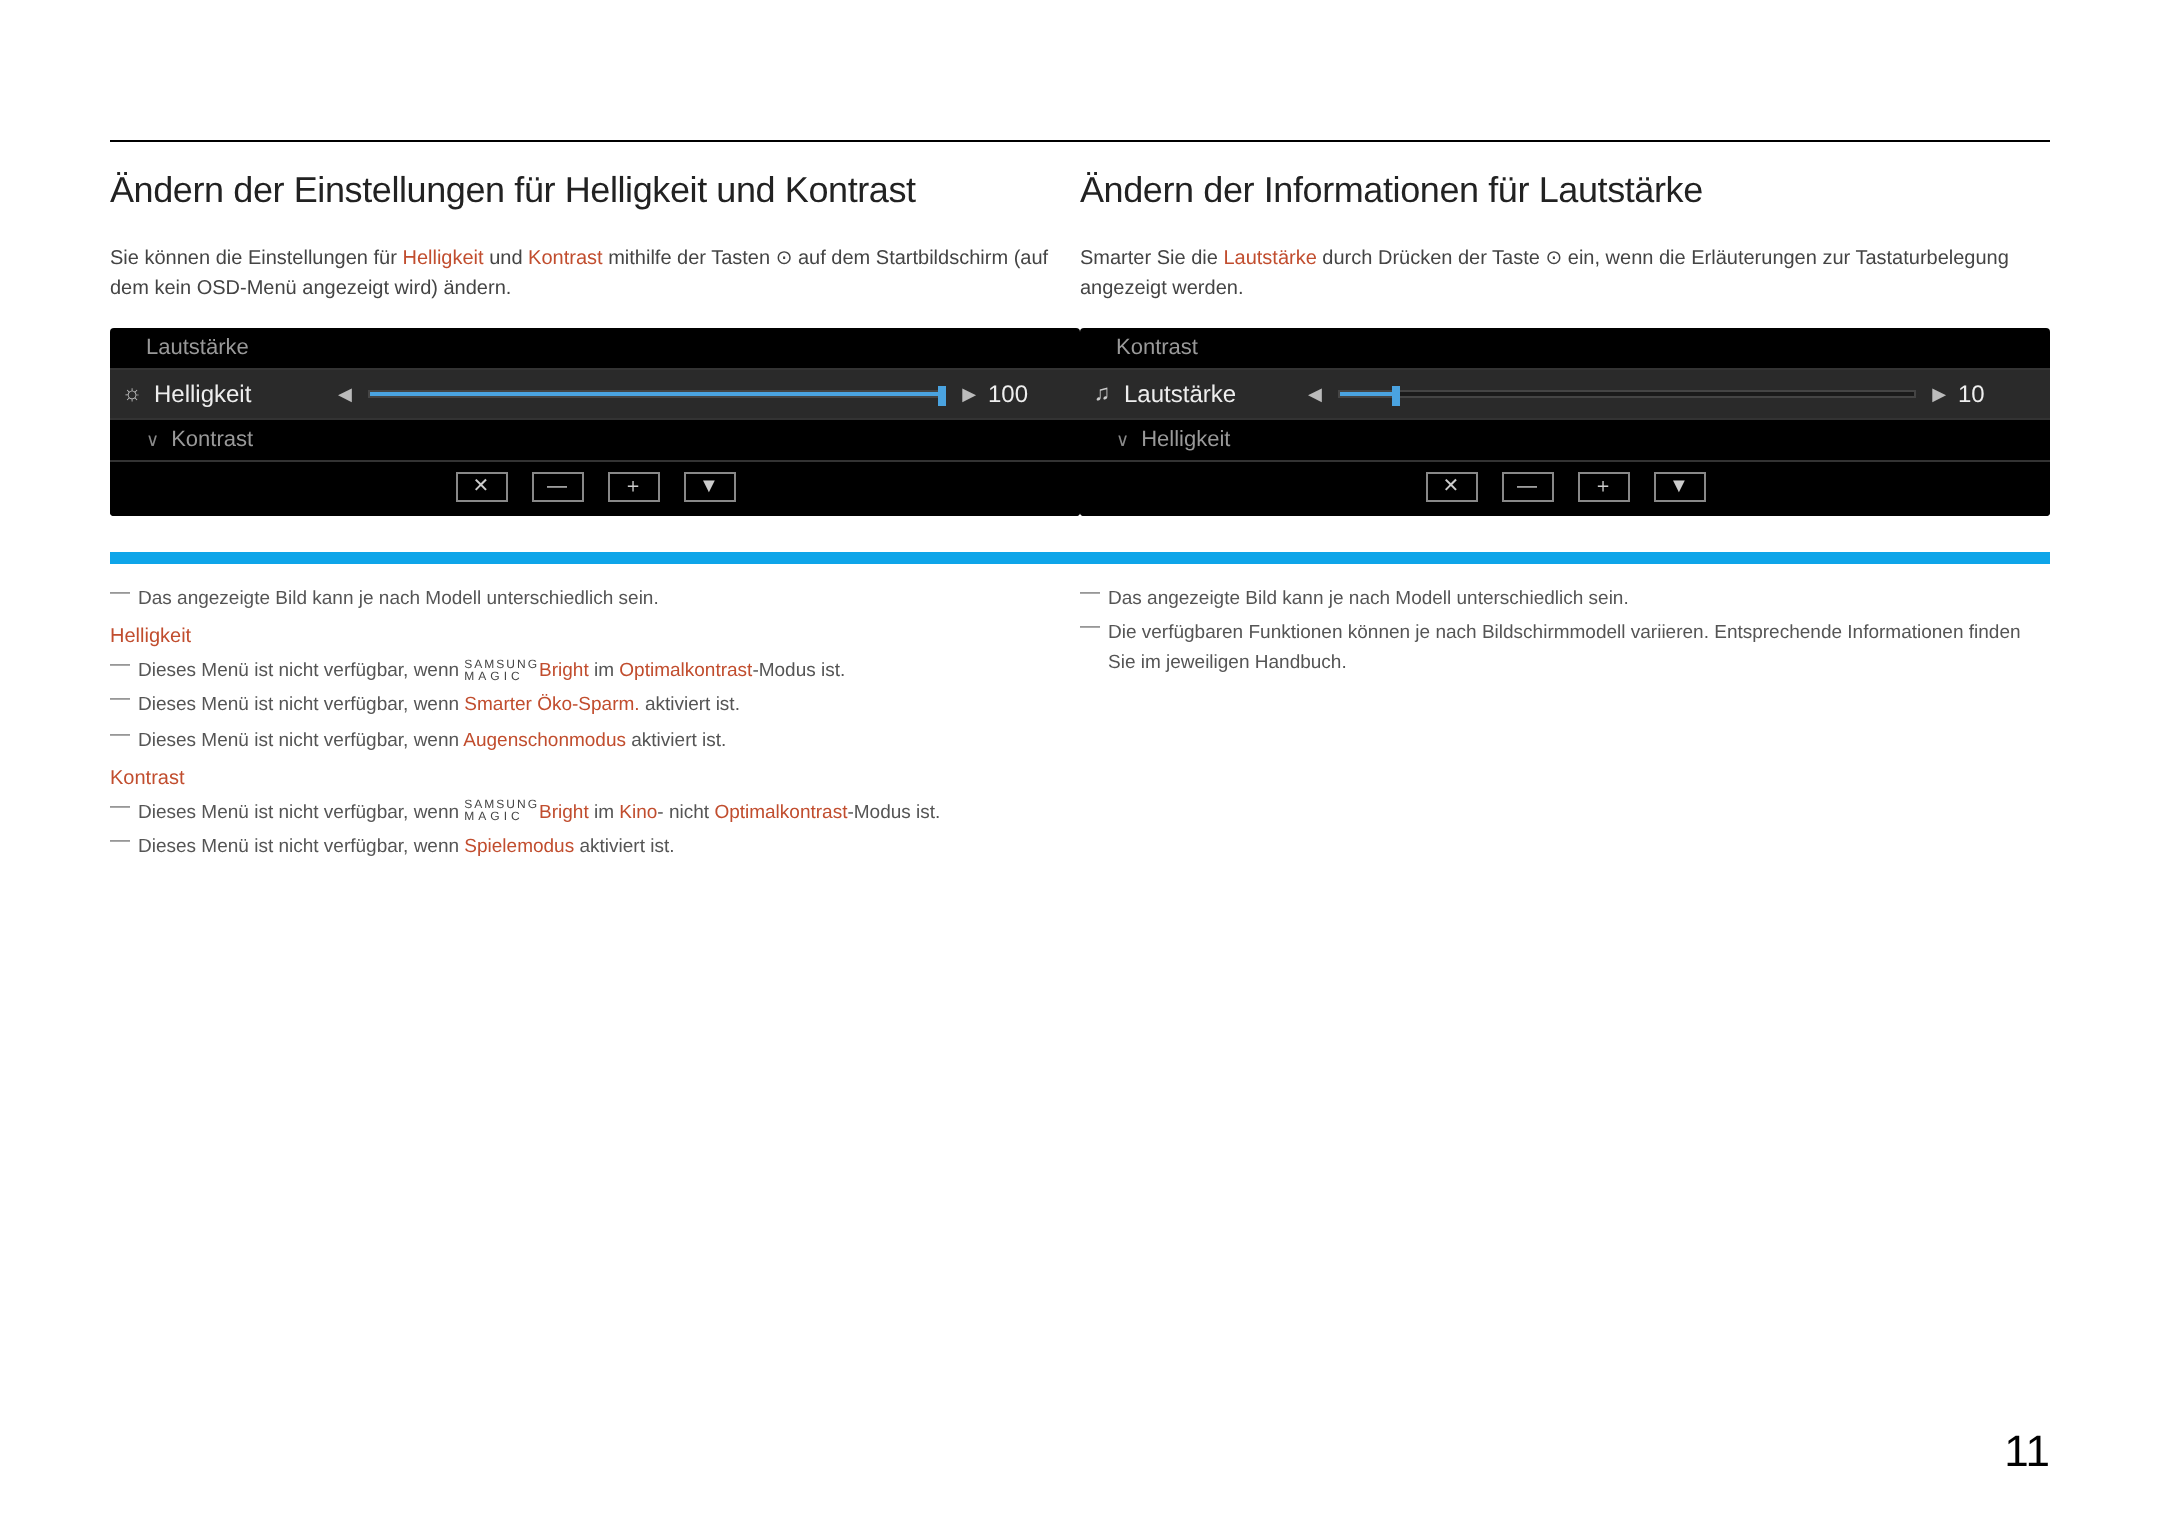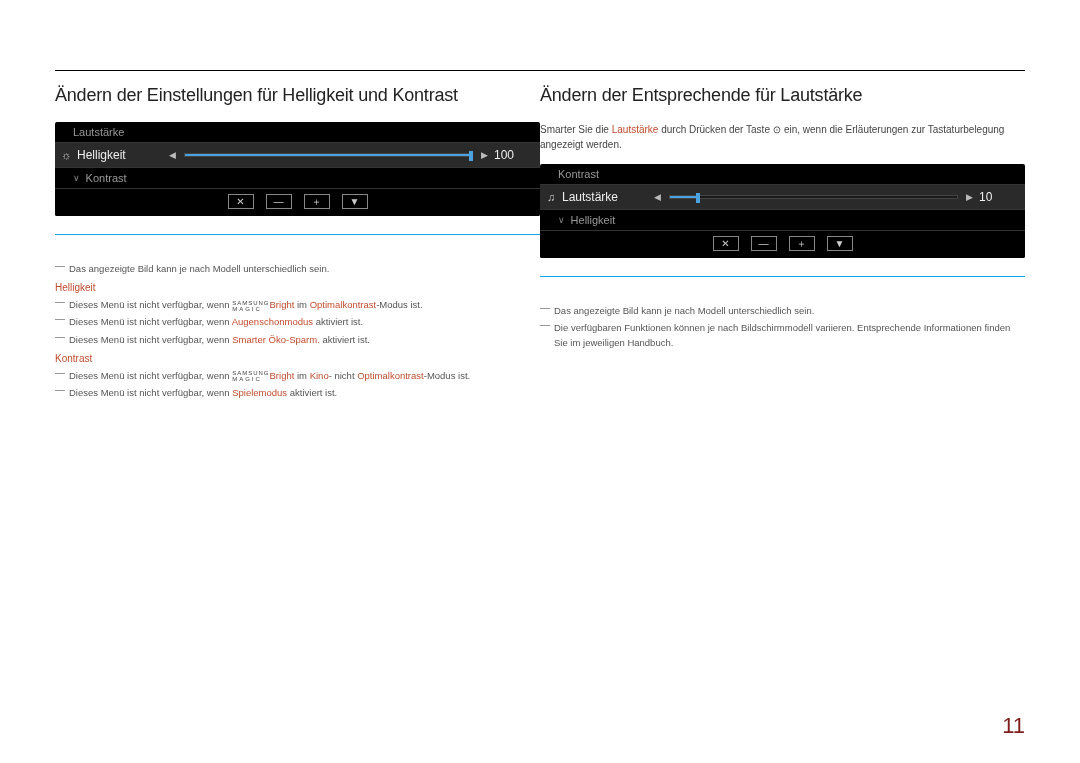--- a/index.html
+++ b/index.html
@@ -127,23 +127,23 @@
     border: 1px solid #888;
     display: inline-flex;
     align-items: center;
     justify-content: center;
     color: #ccc;
     font-size: 10px;
     line-height: 1;
   }
 
   .foot {
-    border-top: 1px solid #0ea5e9;
+    border-top: 6px solid #0ea5e9;
     margin-top: 18px;
-    padding-top: 26px;
+    padding-top: 10px;
   }
   .note-line {
     font-size: 9.5px;
     color: #555;
     line-height: 1.6;
     position: relative;
     padding-left: 14px;
     margin-bottom: 2px;
   }
   .note-line::before {
@@ -170,32 +170,35 @@
   }
   .magic .ms { letter-spacing: 1px; display:block; }
   .magic .mg { letter-spacing: 2px; display:block; }
 
   .page-num {
     position: absolute;
     right: 55px;
     bottom: 24px;
     font-size: 22px;
     font-weight: 300;
-    color: #7f1d1d;
+    color: #000000;
   }
 </style>
 </head>
 <body>
 
 <div class="page">
   <div class="columns">
 
     <div class="col">
       <div class="top-rule"></div>
       <h2 class="section-title">Ändern der Einstellungen für Helligkeit und Kontrast</h2>
+      <p class="body-text">
+        <span>Sie können die Einstellungen für </span><span class="accent">Helligkeit</span><span> und </span><span class="accent">Kontrast</span><span> mithilfe der Tasten </span><span class="glyph">⊙</span><span> auf dem Startbildschirm (auf dem kein OSD-Menü angezeigt wird) ändern.</span>
+      </p>
 
       <div class="osd">
         <div class="osd-row top">
             <span>Lautstärke</span>
           </div>
         <div class="osd-main">
           <span class="osd-icon">☼</span>
           <span class="osd-label">Helligkeit</span>
           <span class="osd-arrow">◀</span>
           <div class="osd-slider">
@@ -219,38 +222,38 @@
         </div>
       </div>
 
       <div class="foot">
         <div class="note-line">Das angezeigte Bild kann je nach Modell unterschiedlich sein.</div>
         <div class="sub-head">Helligkeit</div>
         <div class="note-line">
           <span>Dieses Menü ist nicht verfügbar, wenn </span><span class="magic"><span class="ms">SAMSUNG</span><span class="mg">MAGIC</span></span><span class="accent">Bright</span><span> im </span><span class="accent">Optimalkontrast</span><span>-Modus ist.</span>
         </div>
         <div class="note-line">
+          <span>Dieses Menü ist nicht verfügbar, wenn </span><span class="accent">Smarter Öko-Sparm.</span><span> aktiviert ist.</span>
+        </div>
+        <div class="note-line">
           <span>Dieses Menü ist nicht verfügbar, wenn </span><span class="accent">Augenschonmodus</span><span> aktiviert ist.</span>
-        </div>
-        <div class="note-line">
-          <span>Dieses Menü ist nicht verfügbar, wenn </span><span class="accent">Smarter Öko-Sparm.</span><span> aktiviert ist.</span>
         </div>
         <div class="sub-head">Kontrast</div>
         <div class="note-line">
           <span>Dieses Menü ist nicht verfügbar, wenn </span><span class="magic"><span class="ms">SAMSUNG</span><span class="mg">MAGIC</span></span><span class="accent">Bright</span><span> im </span><span class="accent">Kino</span><span>- nicht </span><span class="accent">Optimalkontrast</span><span>-Modus ist.</span>
         </div>
         <div class="note-line">
           <span>Dieses Menü ist nicht verfügbar, wenn </span><span class="accent">Spielemodus</span><span> aktiviert ist.</span>
         </div>
       </div>
     </div>
 
     <div class="col">
       <div class="top-rule"></div>
-      <h2 class="section-title">Ändern der Entsprechende für Lautstärke</h2>
+      <h2 class="section-title">Ändern der Informationen für Lautstärke</h2>
       <p class="body-text">
         <span>Smarter Sie die </span><span class="accent">Lautstärke</span><span> durch Drücken der Taste </span><span class="glyph">⊙</span><span> ein, wenn die Erläuterungen zur Tastaturbelegung angezeigt werden.</span>
       </p>
 
       <div class="osd">
         <div class="osd-row top">
             <span>Kontrast</span>
           </div>
         <div class="osd-main">
           <span class="osd-icon">♫</span>

